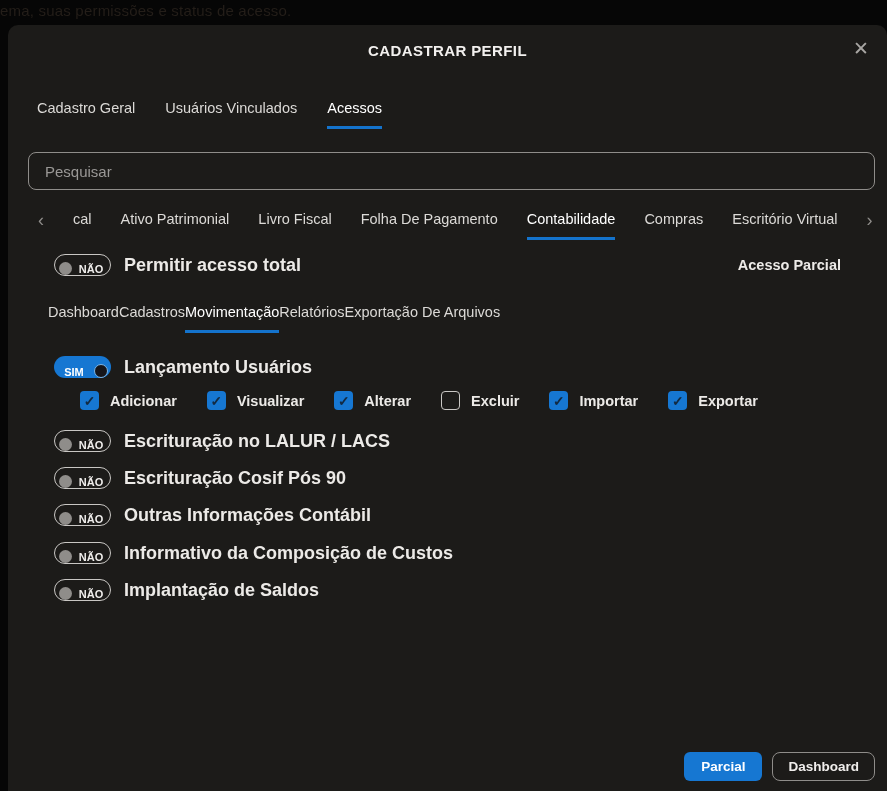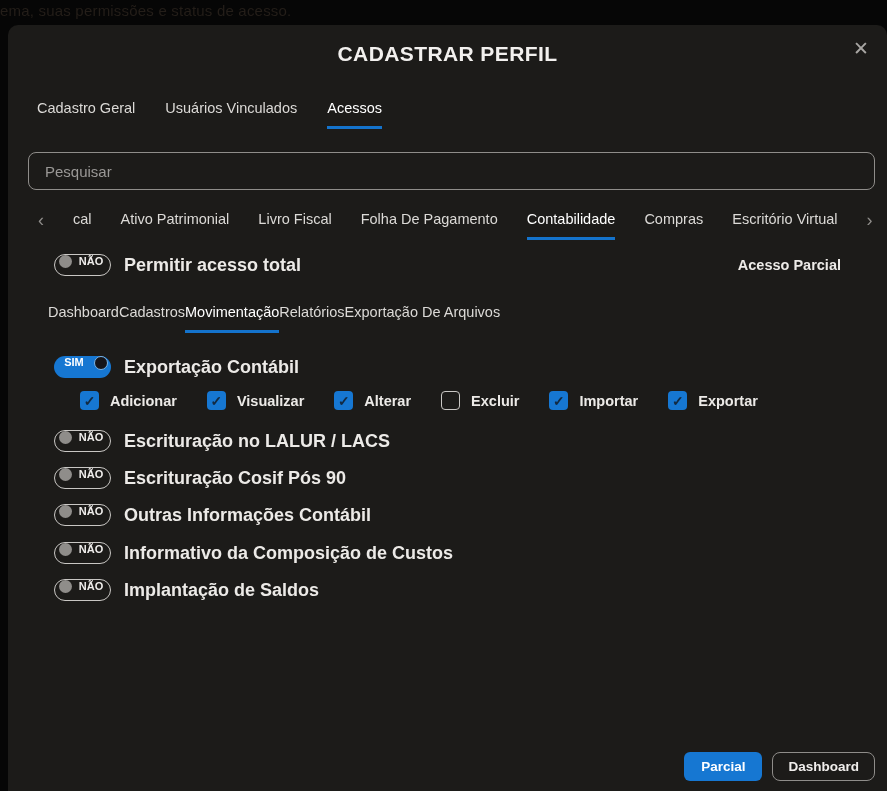--- a/index.html
+++ b/index.html
@@ -16,21 +16,21 @@
     font-size:15px; color:#241e19; letter-spacing:0.2px;
     white-space:nowrap;
   }
   .modal {
     position:absolute; left:8px; top:25px; right:0; bottom:0;
     background:#1c1b19;
     border-radius:10px 10px 0 0;
   }
   .modal-title {
     position:absolute; top:17px; left:0; right:0;
-    text-align:center; font-size:21px; font-weight:700;
+    text-align:center; font-size:15px; font-weight:700;
     color:#f2f0ee; letter-spacing:0.4px;
   }
   .close-btn {
     position:absolute; top:12px; right:14px;
     font-size:19px; color:#a8a6a3; cursor:pointer;
     width:24px; height:24px; text-align:center; line-height:24px;
     font-weight:400;
   }
   
   .tabstrip { position:absolute; display:flex; align-items:flex-end; }
@@ -53,21 +53,21 @@
     font-family:"Liberation Sans", sans-serif;
   }
   .search-box::placeholder { color:#9a9896; }
   
   .row { position:absolute; left:46px; display:flex; align-items:center; }
   .row-label { font-size:18px; font-weight:700; color:#eceae7; margin-left:13px; white-space:nowrap; }
   .right-label {
     position:absolute; right:46px; font-size:14.5px; font-weight:700; color:#eceae7;
   }
   
-  .toggle { display:inline-flex; align-items:flex-start; width:57px; height:22px; border-radius:12px; cursor:pointer; flex:none; }
+  .toggle { display:inline-flex; align-items:flex-end; width:57px; height:22px; border-radius:12px; cursor:pointer; flex:none; }
   .toggle.off { border:1px solid #c9c7c4; background:transparent; }
   .toggle.off .knob { width:13px; height:13px; border-radius:50%; background:#8f8d8a; margin-left:4px; flex:none; }
   .toggle.off .t-label { flex:1; text-align:center; font-size:11px; font-weight:700; color:#f0eeec; }
   .toggle.on { background:#1677d2; }
   .toggle.on .t-label { flex:1; text-align:center; font-size:11px; font-weight:700; color:#ffffff; }
   .toggle.on .knob { width:14px; height:14px; border-radius:50%; background:#15151a; border:1px solid #7db4e4; margin-right:3px; flex:none; }
   
   .checks { position:absolute; top:366px; left:72px; display:flex; gap:30px; align-items:center; }
   .check-item { display:flex; align-items:center; gap:11px; cursor:pointer; }
   .cbox {
@@ -130,21 +130,21 @@
     <div class="tab active">Movimentação</div>
     <div class="tab">Relatórios</div>
     <div class="tab">Exportação De Arquivos</div>
   </div>
 
   <div class="row" style="top:331px;">
     <div class="toggle on">
       <span class="t-label">SIM</span>
       <span class="knob"></span>
     </div>
-    <span class="row-label">Exportação Contábil</span>
+    <span class="row-label">Lançamento Usuários</span>
   </div>
 
   <div class="checks">
     <div class="check-item">
       <span class="cbox checked">
           <span class="tick">✓</span>
         </span>
       <span class="check-label">Adicionar</span>
     </div>
     <div class="check-item">

